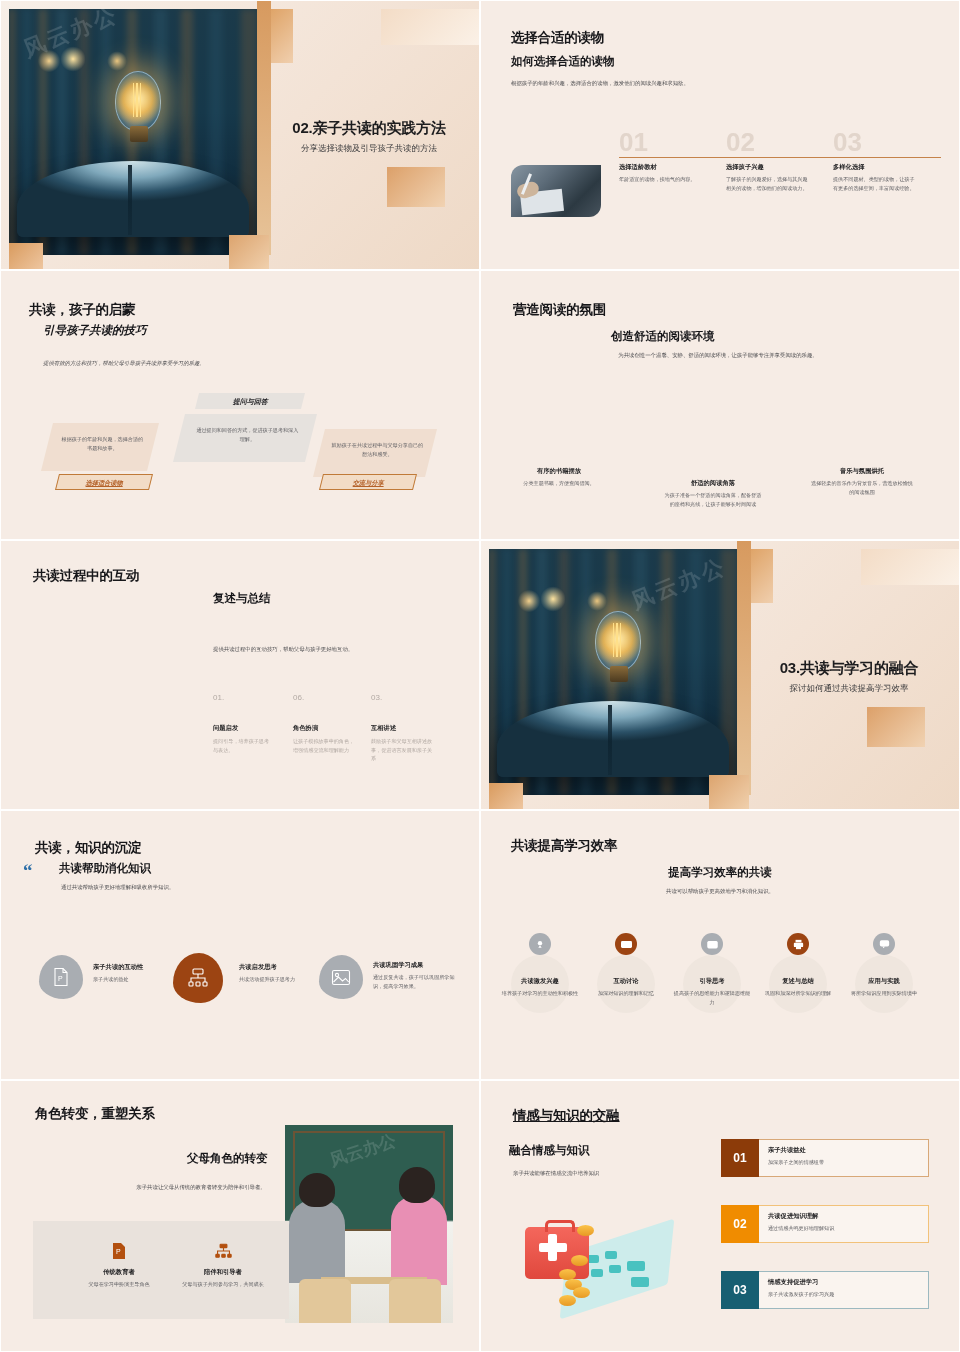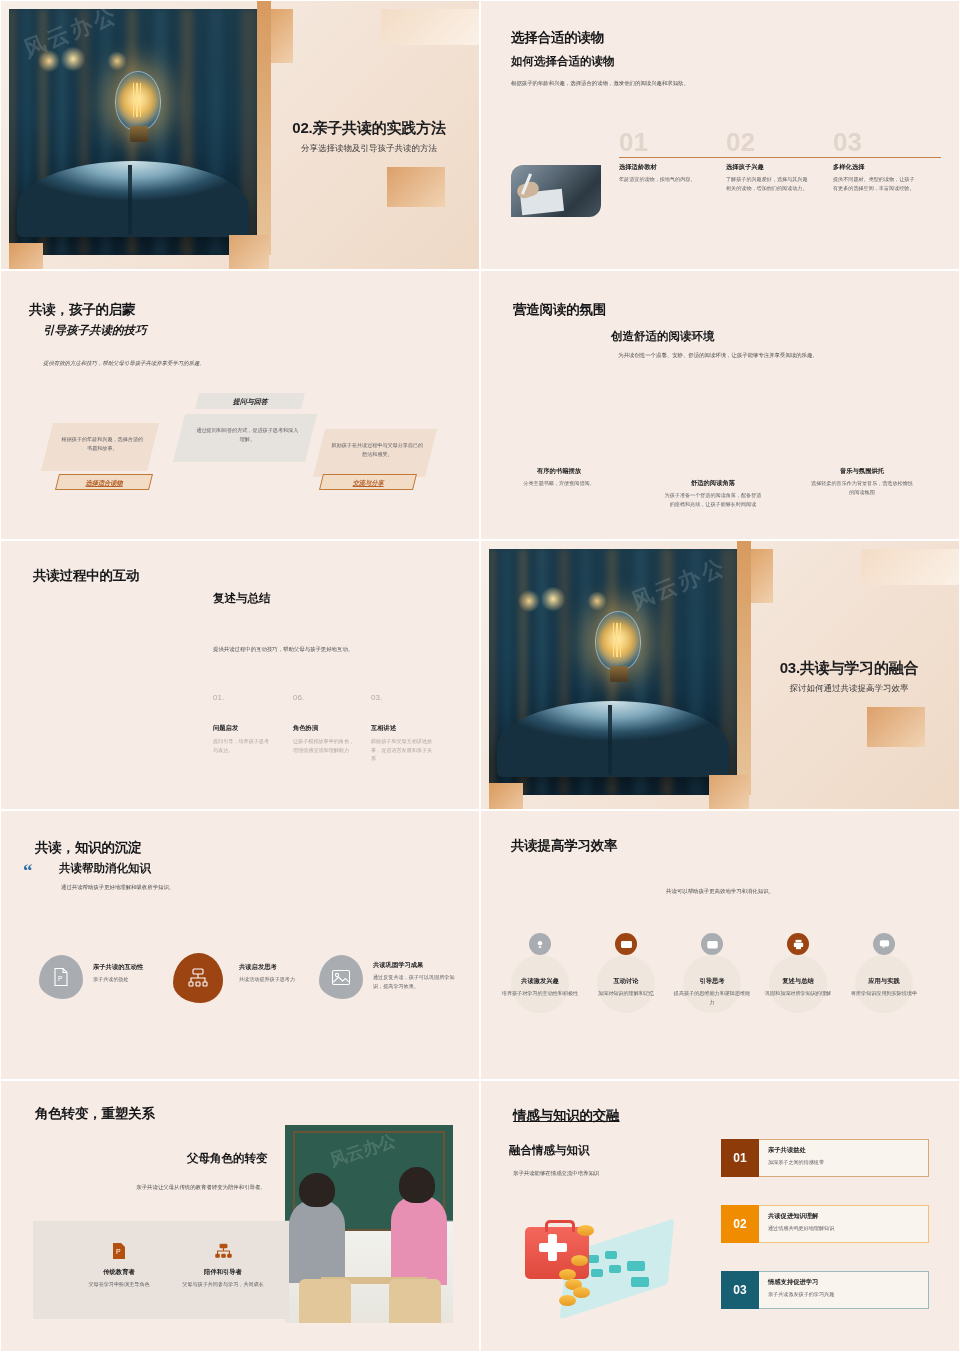--- a/index.html
+++ b/index.html
@@ -356,20 +356,21 @@
       </svg>
     </div>
     <div style="position:absolute; left:372px; top:150px; width:86px;">
       <div class="tiny-b">共读巩固学习成果</div>
       <div class="tiny-p" style="margin-top:3px;">通过反复共读，孩子可以巩固所学知识，提高学习效果。</div>
     </div>
   </div>
 
   <div class="slide">
     <div class="s-title" style="left:30px; top:26px;">共读提高学习效率</div>
+    <div class="s-h2" style="position:absolute; left:0; top:54px; width:100%; text-align:center;">提高学习效率的共读</div>
     <div class="s-body" style="position:absolute; left:0; top:76px; width:100%; text-align:center;">共读可以帮助孩子更高效地学习和消化知识。</div>
 
     <div class="s8-bubble" style="left:30px; top:144px;"></div>
     <div class="s8-icon" style="left:48px; top:122px;">
       <svg width="10" height="10" viewBox="0 0 12 12" fill="#fff">
           <circle cx="6" cy="5" r="2.6"></circle>
           <path d="M6 7.5l2 3H4z"></path>
         </svg>
     </div>
     <div style="position:absolute; left:20px; top:166px; width:78px; text-align:center;">

